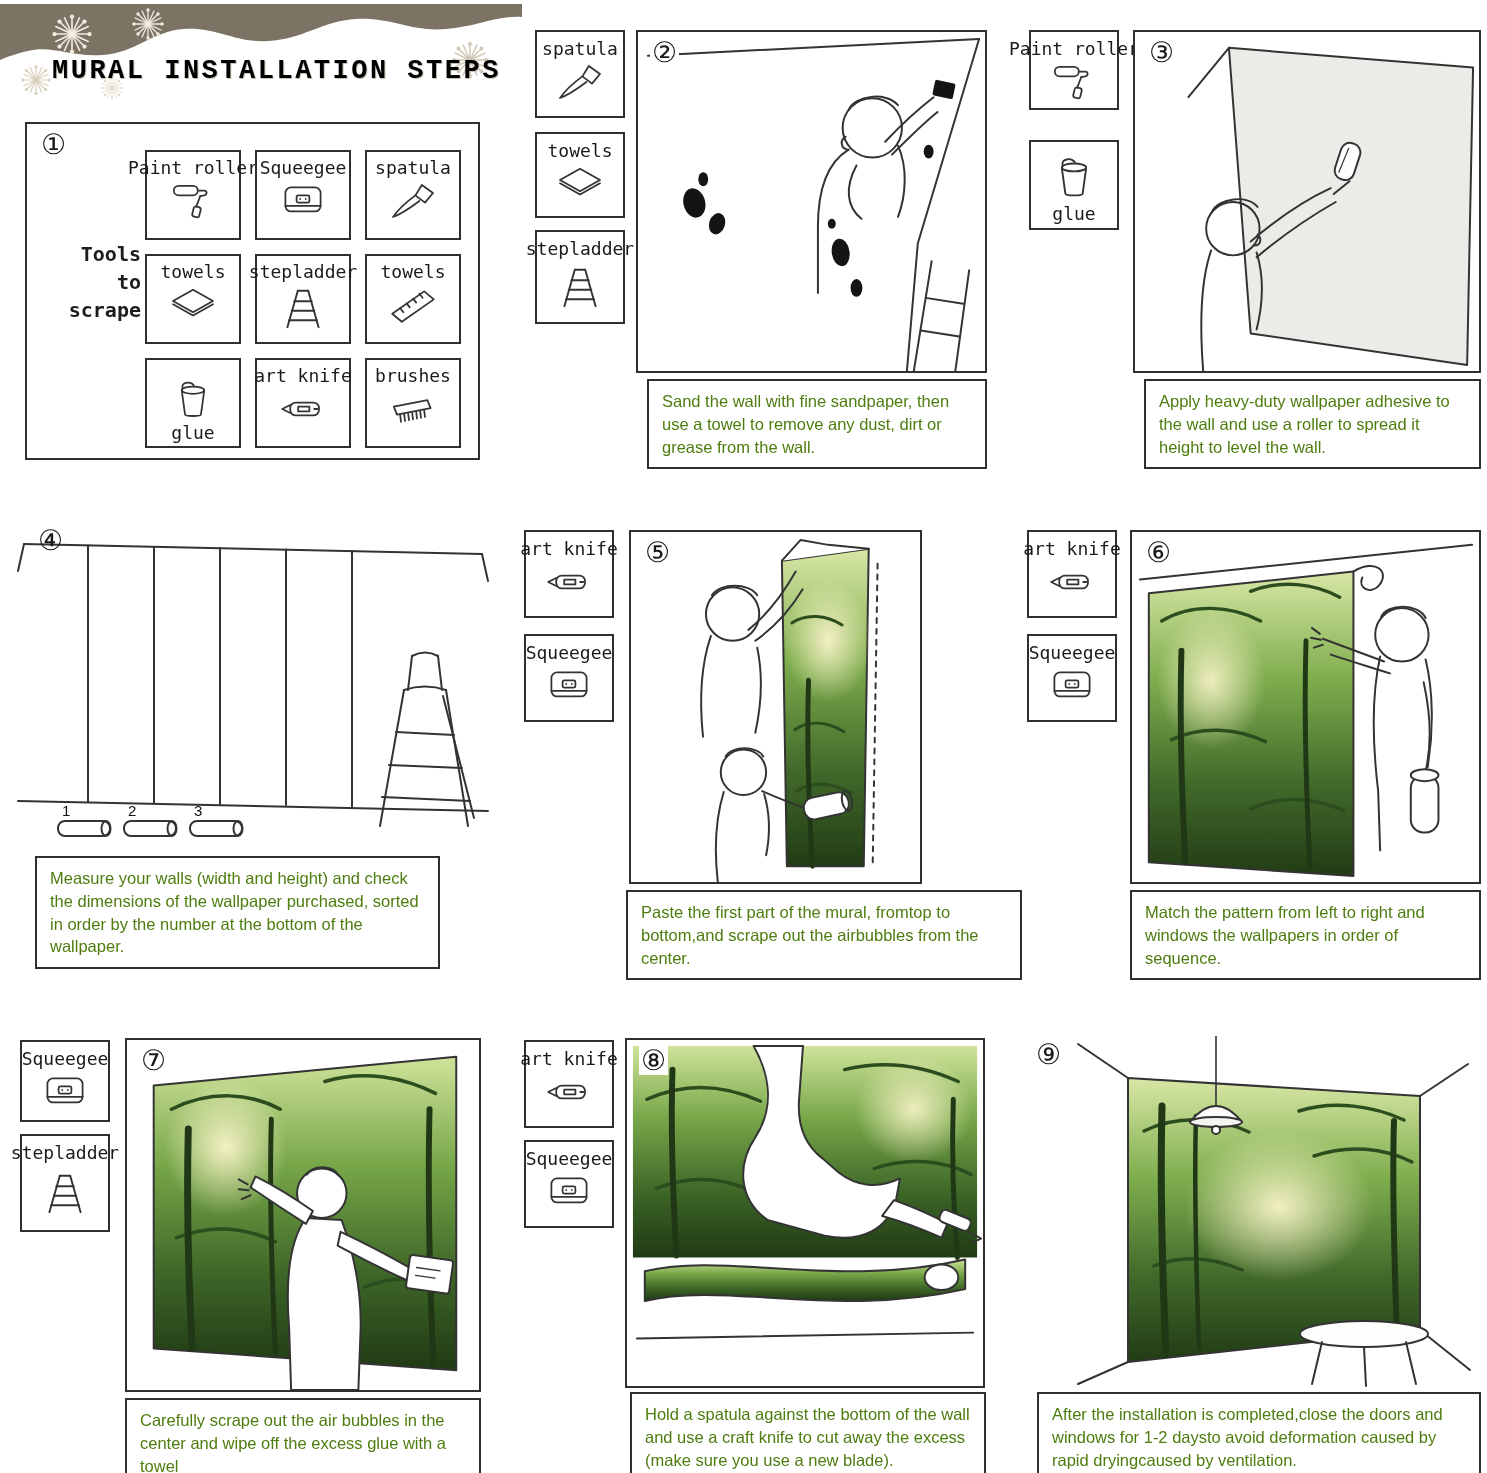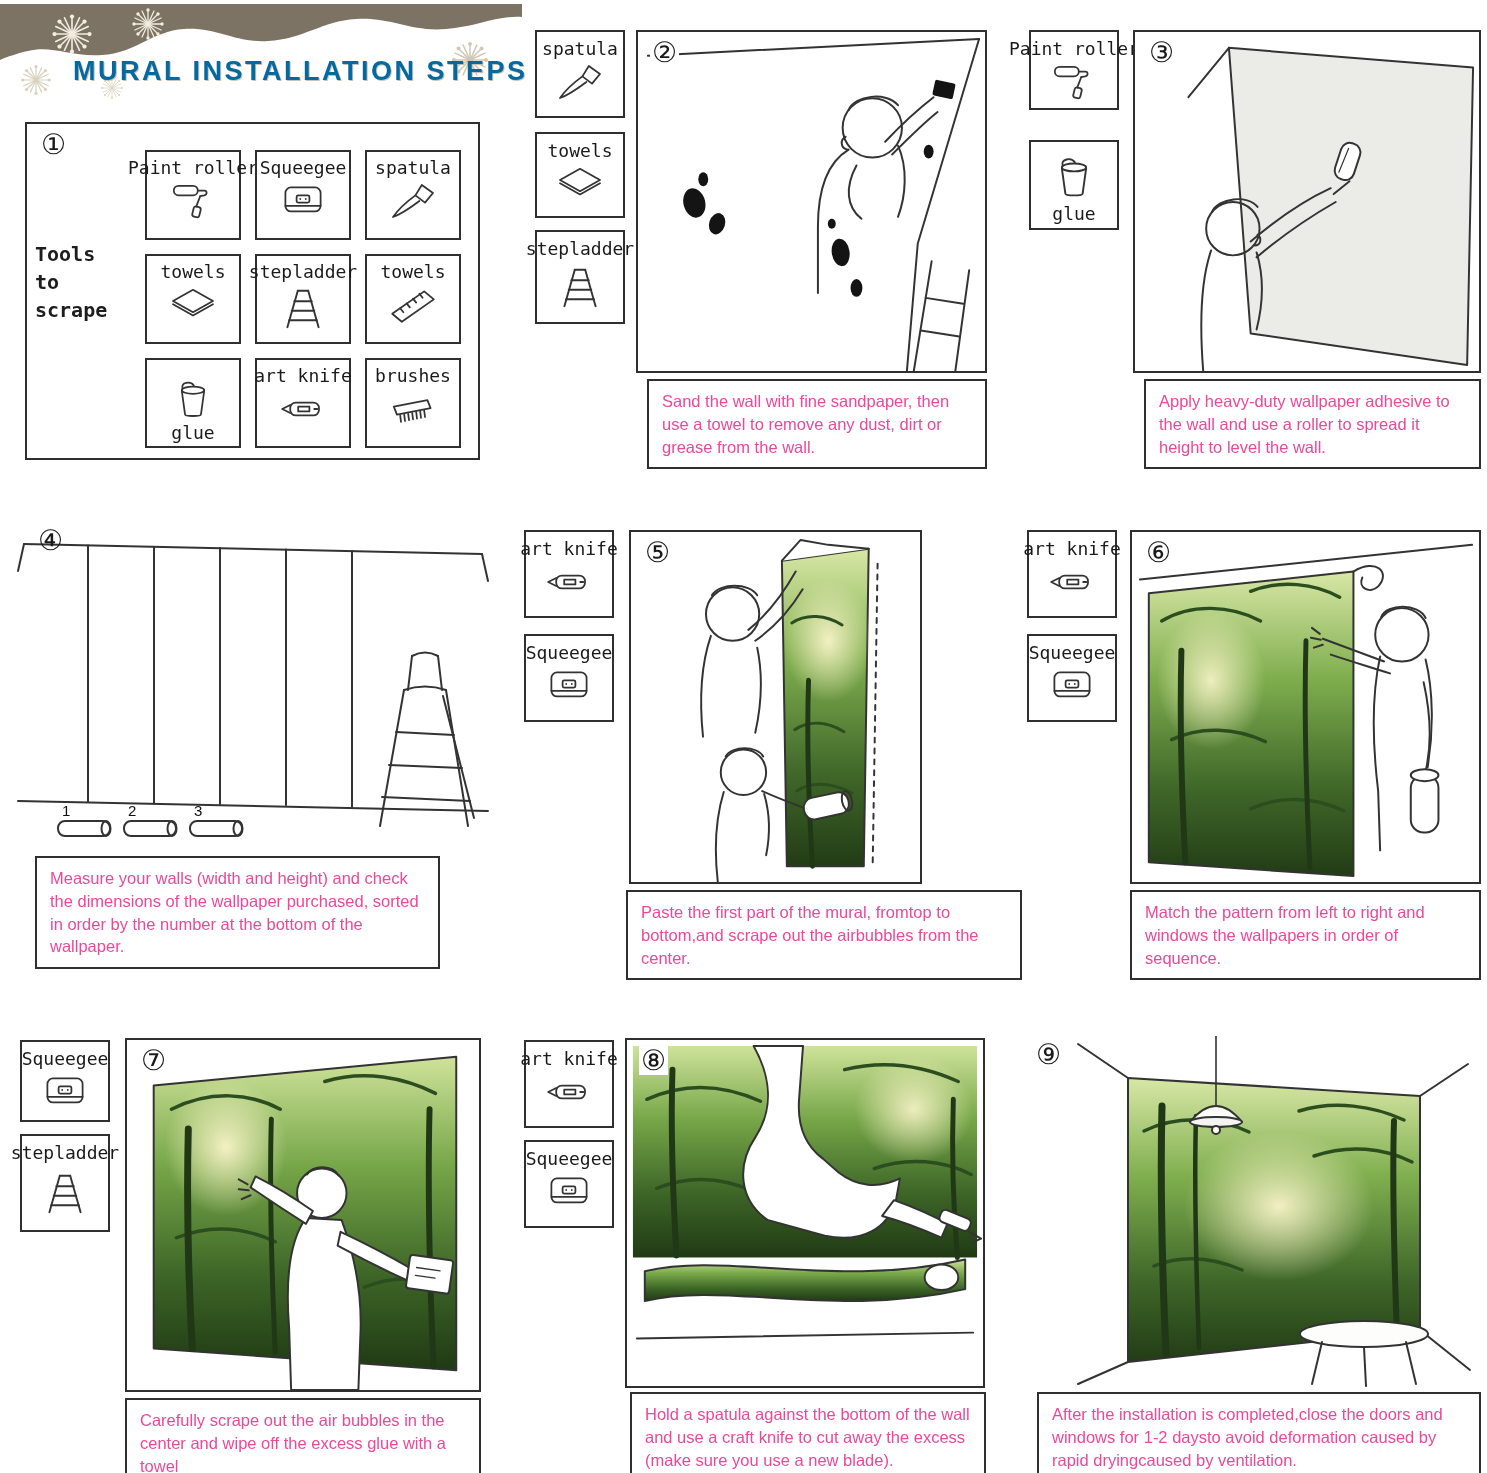--- a/index.html
+++ b/index.html
@@ -1,39 +1,39 @@
 <!DOCTYPE html>
 <html><head>
 <meta charset="utf-8">
 <style>
   * { margin:0; padding:0; box-sizing:border-box; }
   html,body { background:#fff; }
   body { font-family:"Liberation Sans",sans-serif; color:#111; }
   .page { position:relative; width:1487px; height:1473px; background:#fff; overflow:hidden; }
   .abs { position:absolute; }
-  .title { position:absolute; font-family:Liberation Sans, sans-serif; font-weight:700; font-size:27px;
-           letter-spacing:2.5px; color:#0369a1; text-shadow:1px 1px 0 rgba(193,185,168,.85); white-space:nowrap;margin-left:21px; }
+  .title { position:absolute; font-family:Liberation Mono, monospace; font-weight:700; font-size:27px;
+           letter-spacing:2.5px; color:#000000; text-shadow:1px 1px 0 rgba(193,185,168,.85); white-space:nowrap; }
   .panel { position:absolute; border:2px solid #2f2f2f; background:#fff; }
   .caption { position:absolute; border:2px solid #2f2f2f; background:#fff; padding:9px 13px;
-             font-size:16.5px; line-height:1.38; color:#ec4899; }
+             font-size:16.5px; line-height:1.38; color:#4d7c0f; }
   .stepnum { font-family:"DejaVu Sans",sans-serif; font-size:28px; line-height:1.05; color:#1a1a1a; }
   .panelnum { position:absolute; left:12px; top:6px; z-index:3; background:#fff; padding:0 2px; }
   .floatnum { position:absolute; z-index:3; }
   .toolbox { position:absolute; width:90px; border:2px solid #2f2f2f; background:#fff;
              display:flex; flex-direction:column; align-items:center; padding:6px 3px 4px; gap:3px; }
   .toolbox.rev { flex-direction:column-reverse; }
   .toolcell { border:2px solid #2f2f2f; background:#fff; display:flex; flex-direction:column;
               align-items:center; padding:5px 2px 3px; gap:3px; }
   .toolcell.rev { flex-direction:column-reverse; }
   .toollabel { font-family:"DejaVu Sans Mono",monospace; font-size:18px; color:#1a1a1a; white-space:nowrap; }
   .toolicon { width:52px; height:40px; stroke:#333; fill:none; stroke-width:2.2;
               stroke-linecap:round; stroke-linejoin:round; flex:0 0 auto; }
   .toolgrid { position:absolute; left:118px; top:26px; display:grid;
               grid-template-columns:repeat(3,96px); grid-auto-rows:90px; gap:14px; }
-  .tools-label { position:absolute; left:8px; top:114px; width:106px; text-align:left;
+  .tools-label { position:absolute; left:8px; top:114px; width:106px; text-align:right;
                  font-family:"DejaVu Sans Mono",monospace; font-size:20px; font-weight:700; color:#1d1d1d; }
   .tools-label span { display:block; margin:4px 0; }
   .art { stroke:#333; fill:none; stroke-width:2; stroke-linecap:round; stroke-linejoin:round;
          font-family:"Liberation Sans",sans-serif; }
   .fill { position:absolute; inset:0; width:100%; height:100%; }
 </style>
 </head>
 <body>
 
 <svg width="0" height="0" style="position:absolute" aria-hidden="true">

